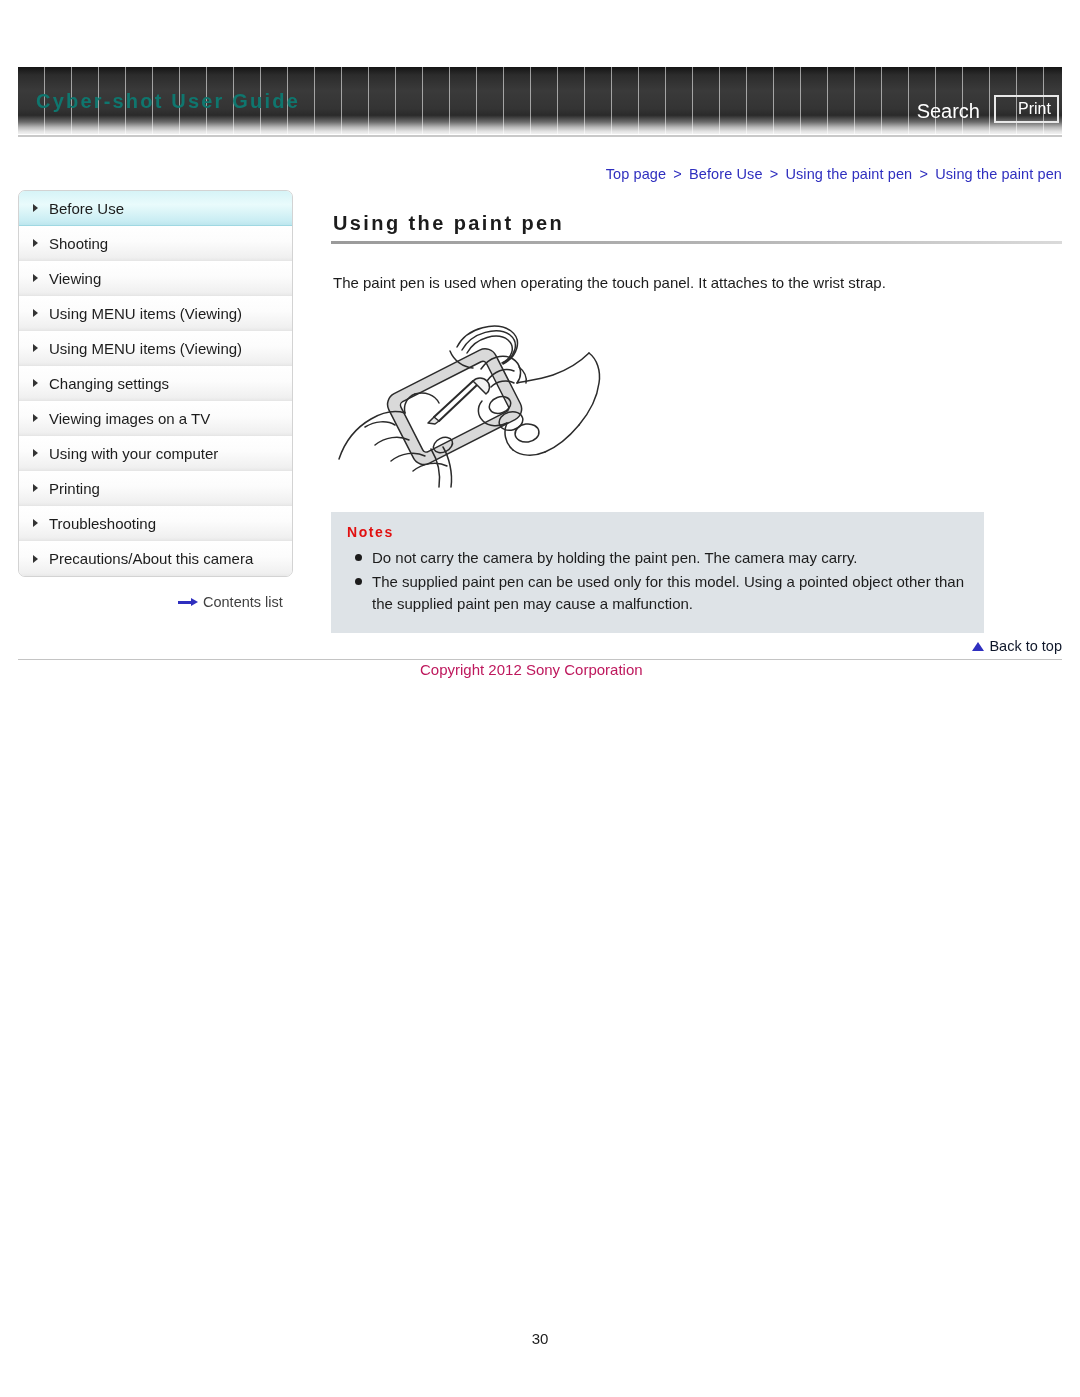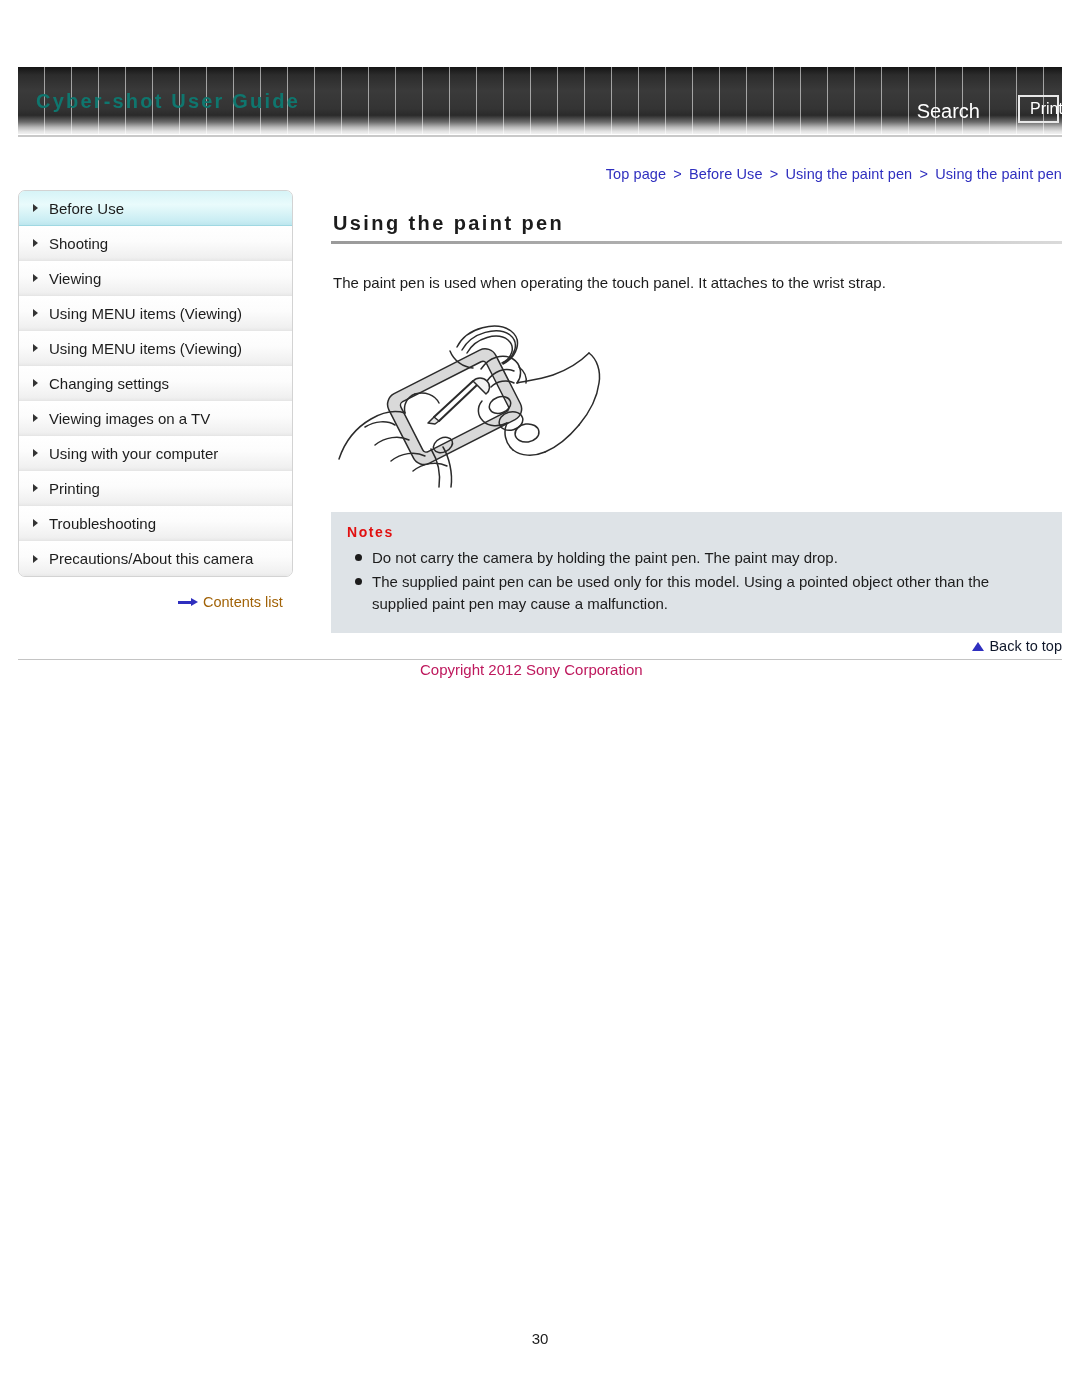--- a/index.html
+++ b/index.html
@@ -66,21 +66,21 @@
     top: 100px;
     font-size: 20px;
     color: #ffffff;
     cursor: pointer;
     white-space: nowrap;
   }
   #print-button {
     position: absolute;
     right: 21px;
     top: 95px;
-    width: 41px;
+    width: 65px;
     height: 28px;
     border: 2px solid #e8e8e8;
     color: #ffffff;
     font-size: 16px;
     display: flex;
     align-items: center;
     justify-content: center;
     cursor: pointer;
     box-sizing: border-box;
     background: transparent;
@@ -139,21 +139,21 @@
     flex: 0 0 auto;
   }
   .side-label { white-space: nowrap; }
 
   
   #contents-list-link {
     position: absolute;
     left: 178px;
     top: 594px;
     font-size: 14.5px;
-    color: #a16207;
+    color: #404040;
     display: flex;
     align-items: center;
     cursor: pointer;
     white-space: nowrap;
   }
   .right-arrow-icon {
     display: inline-block;
     position: relative;
     width: 20px;
     height: 9px;
@@ -206,21 +206,21 @@
   
   #illustration {
     margin: 14px 0 8px 0;
     width: 290px;
     height: 185px;
   }
 
   
   #notes-box {
     background: #dee3e7;
-    width: 731px;
+    width: 653px;
     box-sizing: border-box;
     padding: 12px 16px 16px 16px;
     margin-top: 6px;
   }
   #notes-heading {
     color: #e11010;
     font-size: 14px;
     font-weight: bold;
     letter-spacing: 1.6px;
     margin-bottom: 7px;
@@ -412,21 +412,21 @@
       <path d="M100 140 C 106 150, 110 164, 108 178"></path>
       <path d="M112 138 C 118 148, 122 164, 120 178"></path>
       <ellipse cx="112" cy="136" rx="10" ry="7" transform="rotate(-25 112 136)"></ellipse>
     </g>
   </svg>
 
   <div id="notes-box">
     <div id="notes-heading">Notes</div>
     <div class="note-item">
       <span class="note-bullet"></span>
-      <span class="note-text">Do not carry the camera by holding the paint pen. The paint may drop.</span>
+      <span class="note-text">Do not carry the camera by holding the paint pen. The camera may carry.</span>
     </div>
     <div class="note-item">
       <span class="note-bullet"></span>
       <span class="note-text">The supplied paint pen can be used only for this model. Using a pointed object other than the supplied paint pen may cause a malfunction.</span>
     </div>
   </div>
 
 </div>
 
 <div id="back-to-top">

